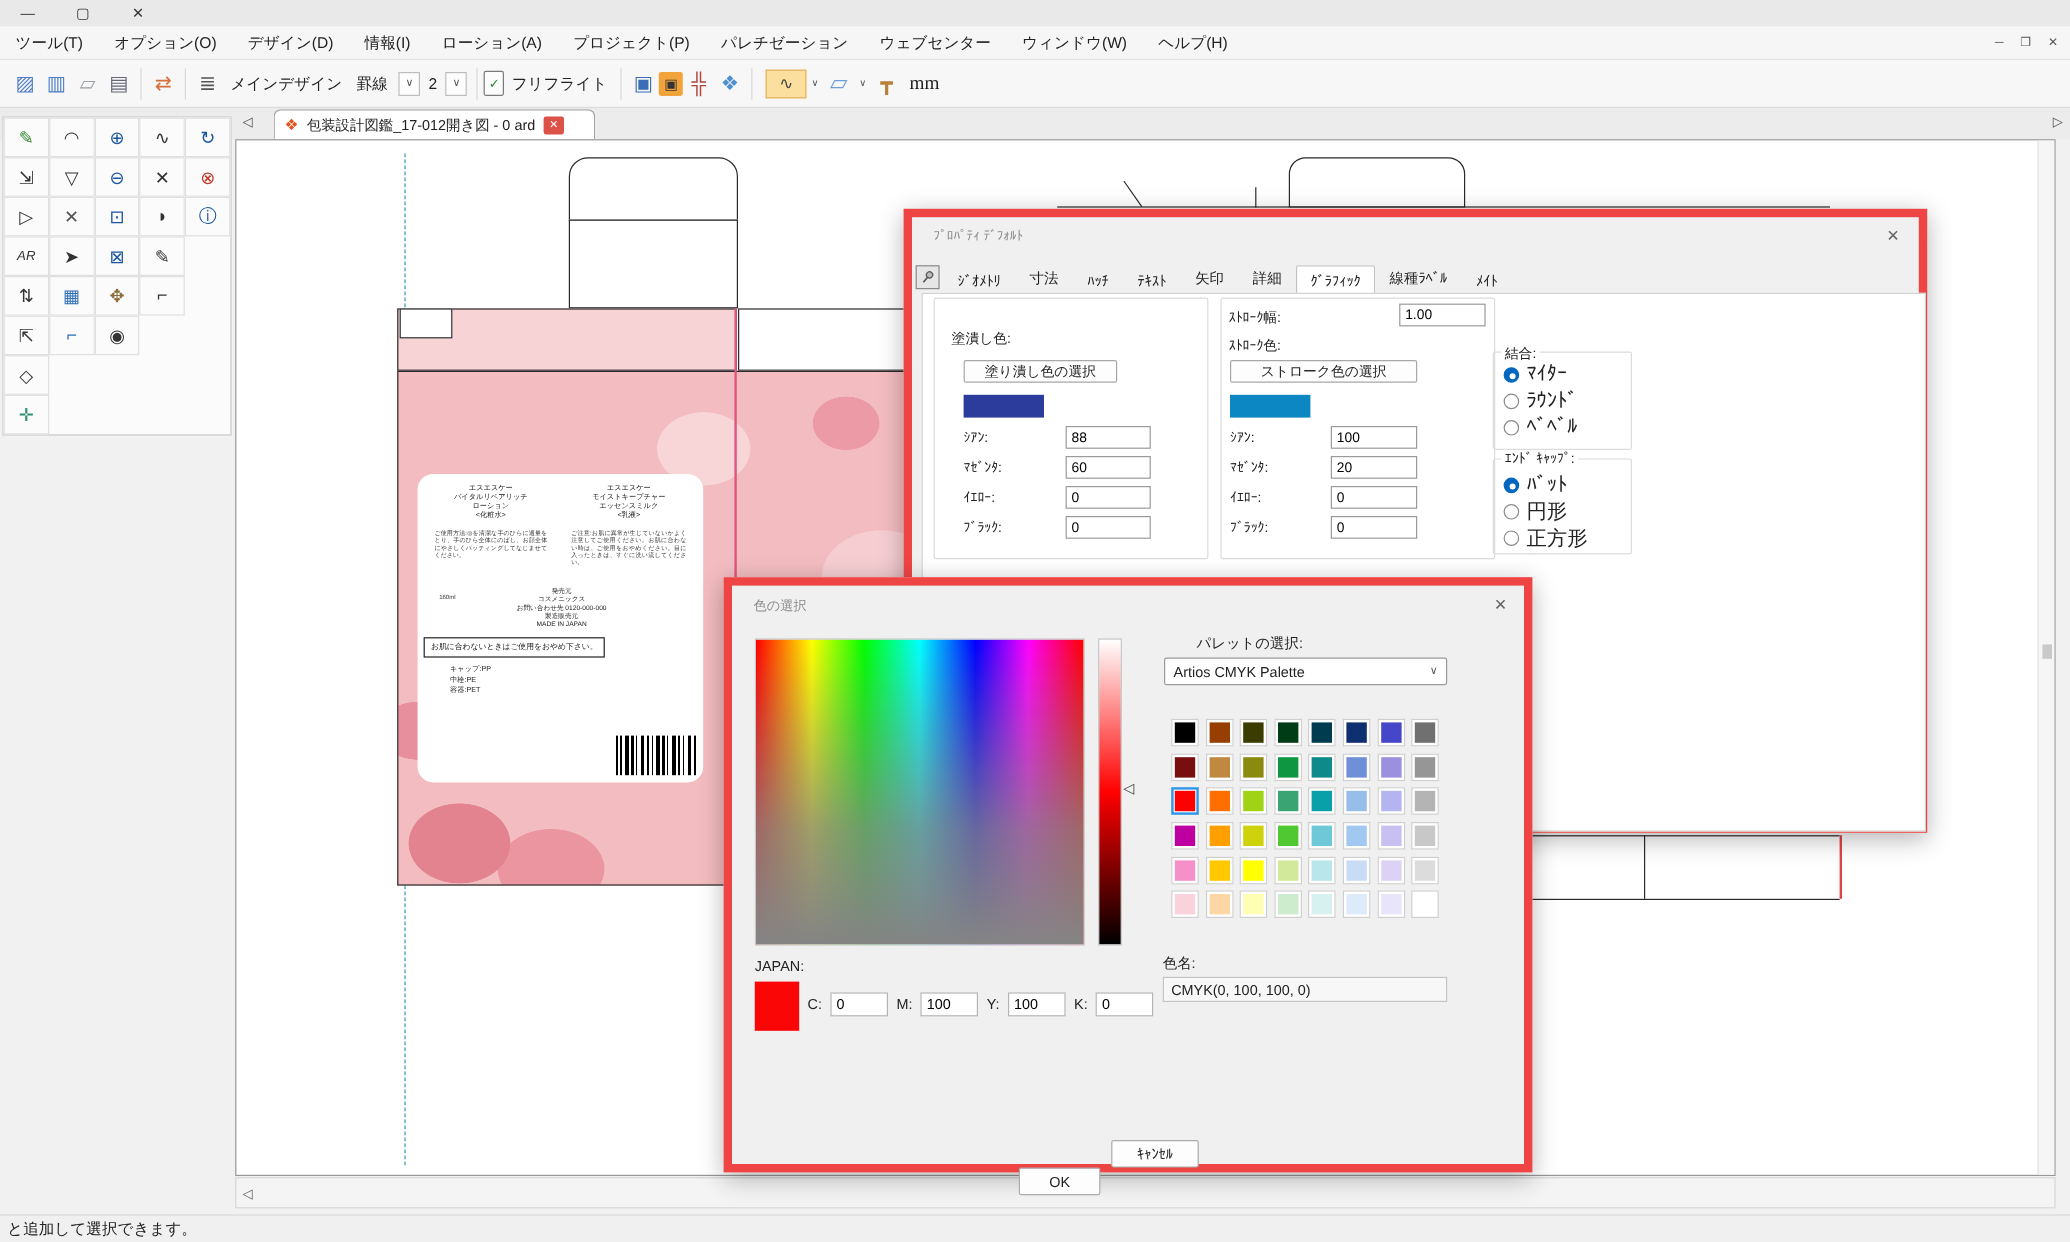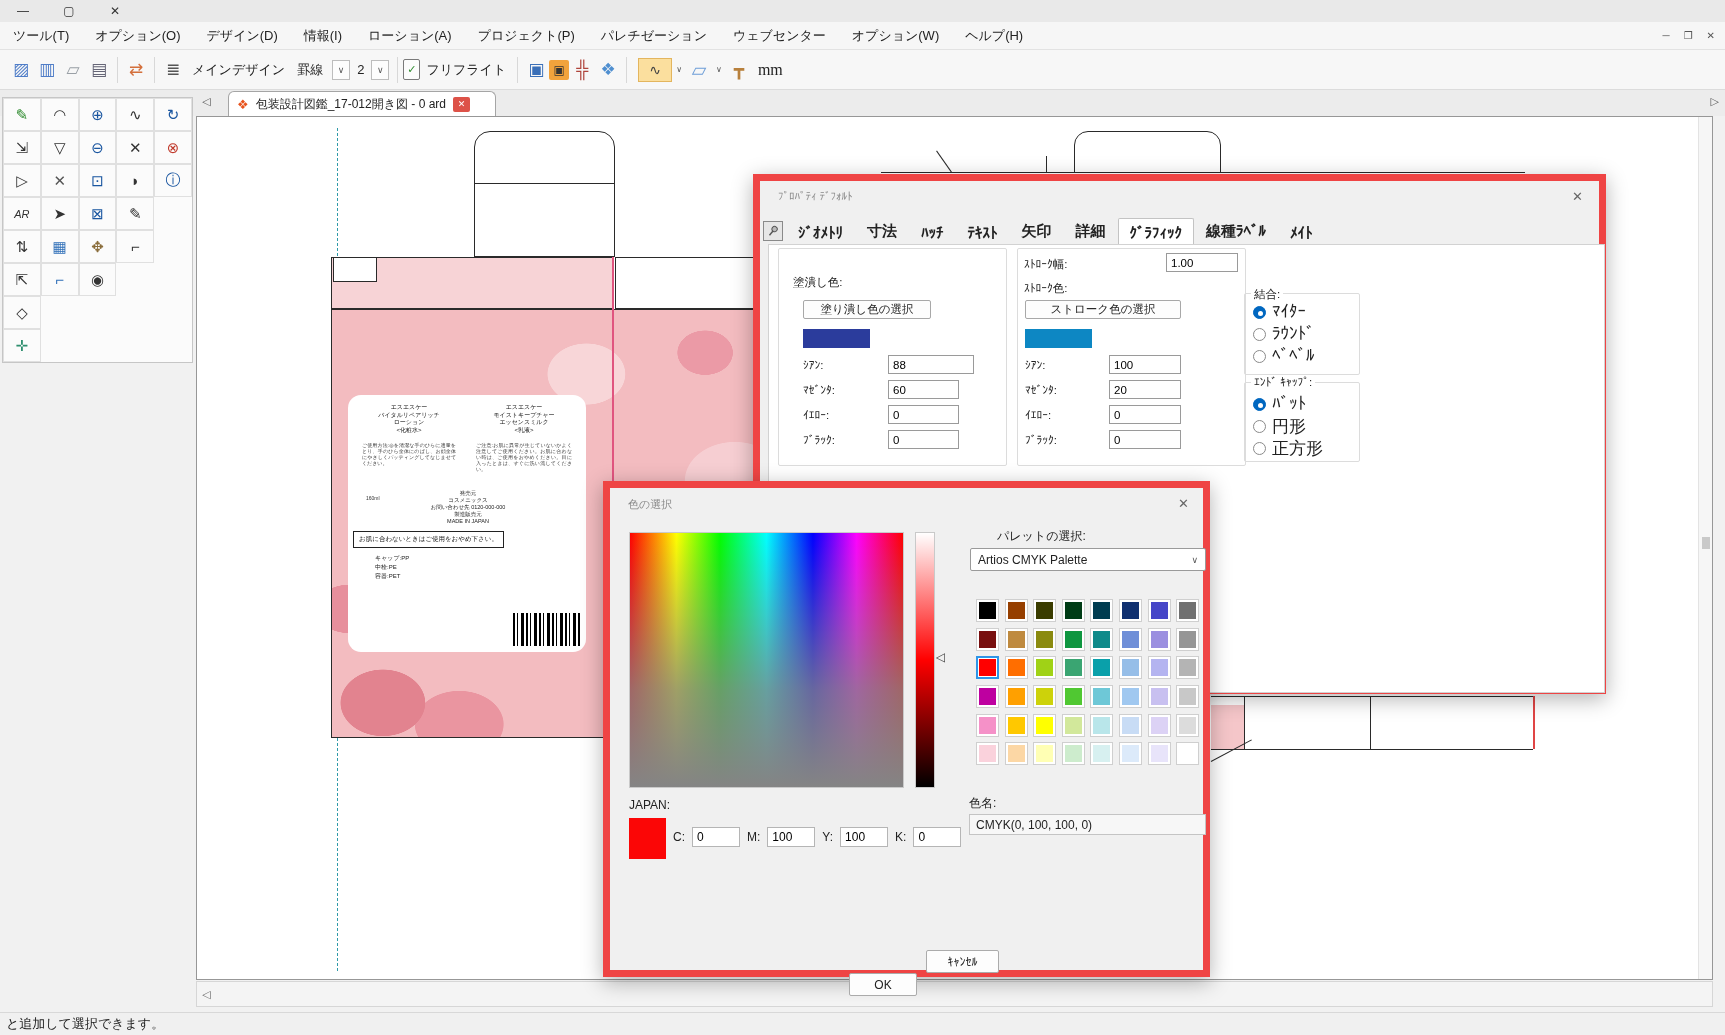--- a/index.html
+++ b/index.html
@@ -70,38 +70,38 @@
   #toolpal{left:2px;top:97px;width:191px;height:266px;background:#fbfbfb;border:1px solid #c6c6c6;display:grid;grid-template-columns:repeat(5,1fr);grid-auto-rows:33px;z-index:3;}
   .tool{border:1px solid #e0e0e0;display:flex;align-items:center;justify-content:center;font-size:15px;background:#fbfbfb;}
   .tool.empty{border:none;background:transparent;}
   
   .dlg{background:#f0f0f0;border:7px solid #ef4444;box-shadow:0 5px 20px rgba(0,0,0,.3);}
   .dlgtitle{font-size:11px;color:#8a8a8a;position:absolute;left:18px;top:9px;}
   .dlgclose{position:absolute;top:8px;font-size:13px;color:#666;}
   #propdlg{left:753px;top:174px;width:853px;height:520px;z-index:4;}
   #pinbtn{position:absolute;left:3px;top:40px;width:20px;height:20px;border:1px solid #8a8a8a;background:#e6e6e6;display:flex;align-items:center;justify-content:center;}
   #ptabs{position:absolute;left:26px;top:42px;height:22px;display:flex;align-items:flex-end;}
-  .ptab{font-size:15px;color:#222;padding:3px 11px;border:1px solid transparent;font-weight:bold;}
+  .ptab{font-size:12px;color:#222;padding:3px 11px;border:1px solid transparent;}
   .ptab.active{background:#fff;border:1px solid #c3c3c3;border-bottom:1px solid #fff;border-radius:2px 2px 0 0;padding-top:5px;}
   #ppanel{position:absolute;left:8px;top:63px;width:837px;height:449px;background:#fff;border:1px solid #d2d2d2;}
   .group{position:absolute;border:1px solid #dcdcdc;border-radius:2px;}
   .glabel{position:absolute;font-size:11.5px;color:#222;}
   .pbtn{position:absolute;height:19px;background:#fdfdfd;border:1px solid #a8a8a8;border-radius:2px;font-size:11.5px;display:flex;align-items:center;justify-content:center;color:#222;}
   .swatch{position:absolute;height:19px;}
   .frows{position:absolute;}
   .frow{display:flex;align-items:center;height:25px;}
   .flabel{font-size:11.5px;color:#222;}
   .fin{height:19px;border:1px solid #9a9a9a;background:#fff;font-size:11.5px;padding-left:4px;font-family:inherit;}
   .radio{display:flex;align-items:center;gap:6px;height:22px;}
   .rdot{width:13px;height:13px;border-radius:50%;border:1px solid #8a8a8a;background:#fff;position:relative;}
   .radio.sel .rdot{background:#0067c0;border-color:#0067c0;}
   .radio.sel .rdot::after{content:"";position:absolute;left:4px;top:4px;width:5px;height:5px;border-radius:50%;background:#fff;}
   .rlabel{font-size:17px;}
   
-  #colordlg{left:603px;top:481px;width:607px;height:496px;z-index:5;}
+  #colordlg{left:603px;top:481px;width:674px;height:496px;z-index:5;}
   #gradsq{position:absolute;left:19px;top:44px;width:275px;height:256px;border:1px solid #c9c9c9;
      background-image:linear-gradient(to bottom,rgba(132,132,132,0) 0%,rgba(132,132,132,.78) 62%,#848484 100%),
      linear-gradient(to right,#ff0000,#ffff00 17%,#00ff00 33%,#00ffff 50%,#0000ff 67%,#ff00ff 83%,#ff0000 100%);}
   #vslider{position:absolute;left:305px;top:44px;width:20px;height:256px;border:1px solid #c9c9c9;
      background:linear-gradient(to bottom,#ffffff 0%,#ff0000 50%,#000000 100%);}
   #smarker{position:absolute;left:326px;top:162px;font-size:12px;color:#444;}
   #pal-label{position:absolute;left:360px;top:40px;font-size:12px;margin-left:27px;}
   #pal-dd{position:absolute;left:360px;top:60px;width:236px;height:23px;background:#fff;border:1px solid #9a9a9a;border-radius:2px;display:flex;align-items:center;font-size:12px;padding-left:7px;}
   #pal-dd .chev{margin-left:auto;padding-right:7px;font-size:9px;color:#555;}
   #palgrid{position:absolute;left:366px;top:111px;display:grid;grid-template-columns:repeat(8,23px);grid-auto-rows:23px;gap:5.7px 5.6px;}
@@ -126,21 +126,21 @@
 
 <div class="abs" id="titlebar">
   <div class="wctl">
     <span>—</span>
     <span>▢</span>
     <span>✕</span>
   </div>
 </div>
 
 <div class="abs" id="menubar">
-  <span><span class="mitem">ツール(T)</span><span class="mitem">オプション(O)</span><span class="mitem">デザイン(D)</span><span class="mitem">情報(I)</span><span class="mitem">ローション(A)</span><span class="mitem">プロジェクト(P)</span><span class="mitem">パレチゼーション</span><span class="mitem">ウェブセンター</span><span class="mitem">オプション(W)</span><span class="mitem">ヘルプ(H)</span></span>
+  <span><span class="mitem">ツール(T)</span><span class="mitem">オプション(O)</span><span class="mitem">デザイン(D)</span><span class="mitem">情報(I)</span><span class="mitem">ローション(A)</span><span class="mitem">プロジェクト(P)</span><span class="mitem">パレチゼーション</span><span class="mitem">ウェブセンター</span><span class="mitem">ウィンドウ(W)</span><span class="mitem">ヘルプ(H)</span></span>
   <div class="mdictl">
     <span>─</span>
     <span>❐</span>
     <span>✕</span>
   </div>
 </div>
 
 <div class="abs" id="toolbar">
   <span class="ticon" style="color:#4f7dc8">▨</span>
   <span class="ticon" style="color:#4f7dc8">▥</span>
@@ -300,21 +300,21 @@
     </div>
   <div id="ppanel">
 
     <div class="group" style="left:9px;top:3px;width:229px;height:218px;">
       <span class="glabel" style="left:14px;top:26px;">塗潰し色:</span>
       <div class="pbtn" style="left:24px;top:51px;width:128px;">塗り潰し色の選択</div>
       <div class="swatch" style="left: 24px; top: 80px; width: 67px; background: rgb(43, 60, 156);"></div>
       <div class="frows" style="left:24px;top:103px;">
           <div class="frow">
             <span class="flabel" style="width: 85px;">ｼｱﾝ:</span>
-            <input class="fin" value="88" style="width: 86px;">
+            <input class="fin" value="88" style="width: 71px;">
           </div>
           <div class="frow">
             <span class="flabel" style="width: 85px;">ﾏｾﾞﾝﾀ:</span>
             <input class="fin" value="60" style="width: 71px;">
           </div>
           <div class="frow">
             <span class="flabel" style="width: 85px;">ｲｴﾛｰ:</span>
             <input class="fin" value="0" style="width: 71px;">
           </div>
           <div class="frow">

